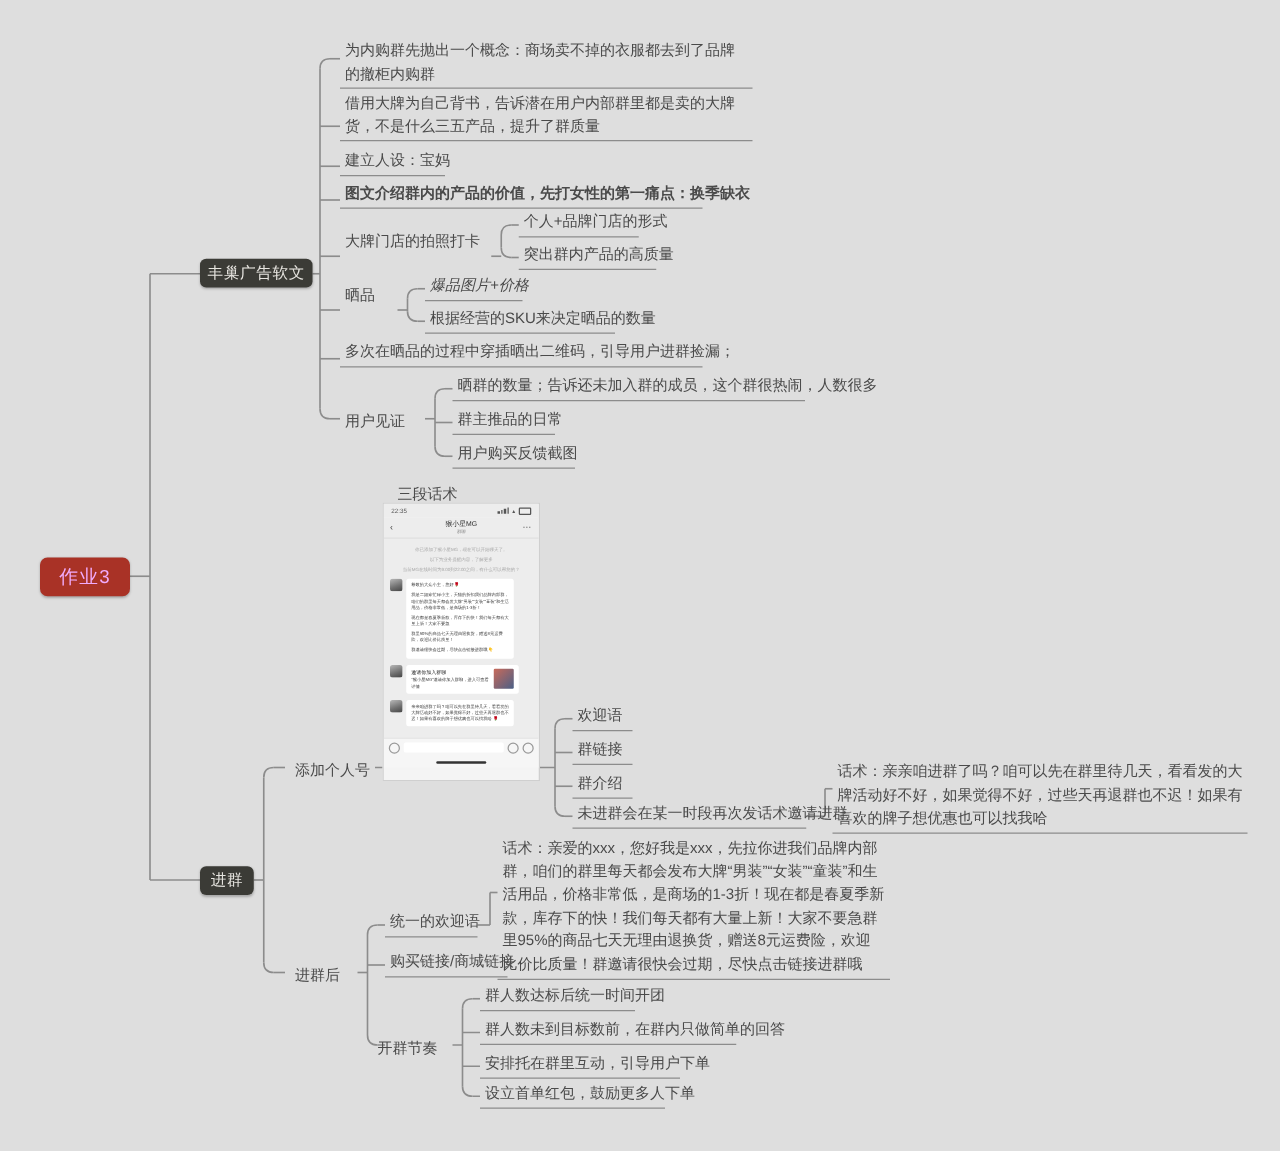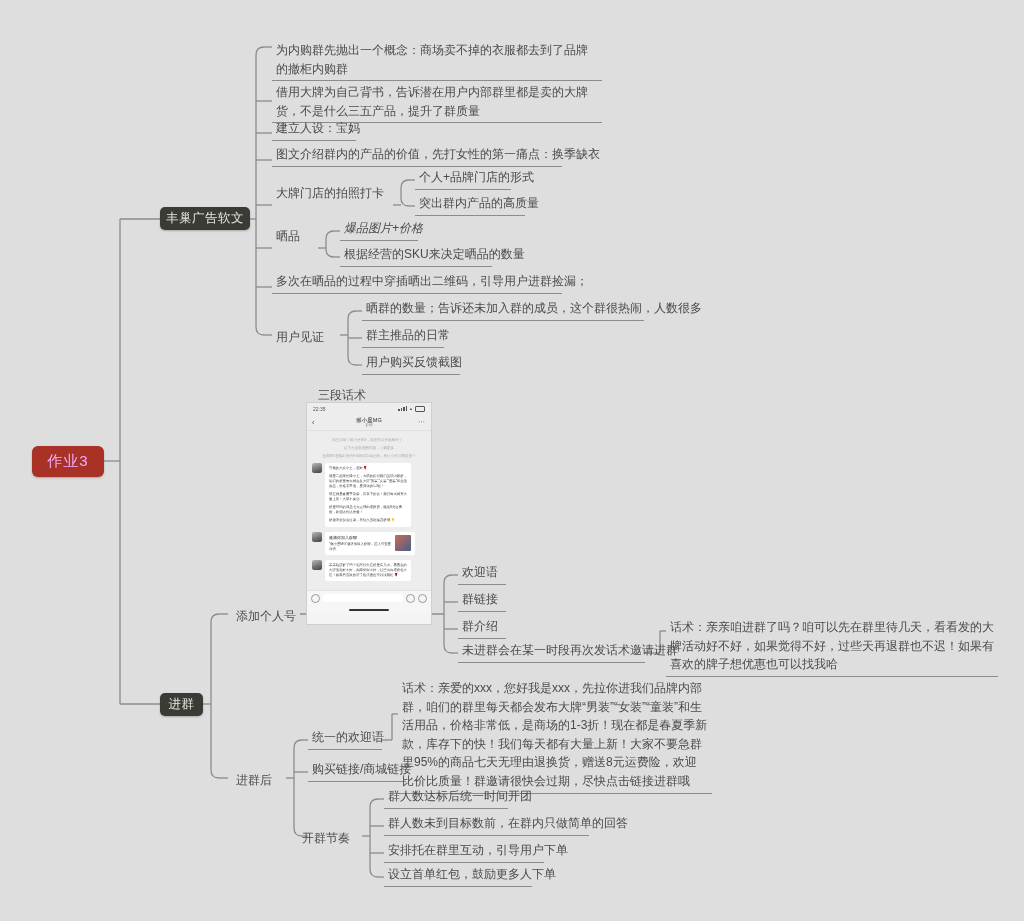--- a/index.html
+++ b/index.html
@@ -37,21 +37,21 @@
 
   
   .leaf{
     color:#4a4a4a;
     font-size:12px;
     line-height:1.55;
     border-bottom:1.2px solid #8c8c8c;
     padding:1px 4px 2px 4px;
     white-space:nowrap;
   }
-  .leaf.wrap{white-space:normal;margin-top:10px;}
+  .leaf.wrap{white-space:normal;}
   .leaf.plain{border-bottom:none;}
 
   .caption{
     color:#4a4a4a;
     font-size:12px;
     white-space:nowrap;
   }
 
   
   .phone{
@@ -209,21 +209,21 @@
   </div>
 
   <div class="node" style="left:272px;top:72px;width:330px;">
     <div class="leaf wrap">借用大牌为自己背书，告诉潜在用户内部群里都是卖的大牌货，不是什么三五产品，提升了群质量</div>
   </div>
 
   <div class="node" style="left:272px;top:118px;width:84px;">
     <div class="leaf">建立人设：宝妈</div>
   </div>
 
-  <div class="node" style="left:272px;top:144px;width:290px;">
+  <div class="node" style="left:272px;top:144px;width:290px;font-weight:bold;">
     <div class="leaf">图文介绍群内的产品的价值，先打女性的第一痛点：换季缺衣</div>
   </div>
 
   <div class="node" style="left:272px;top:183px;width:121px;">
     <div class="leaf plain">大牌门店的拍照打卡</div>
   </div>
   <div class="node" style="left:415px;top:167px;width:96px;">
     <div class="leaf">个人+品牌门店的形式</div>
   </div>
   <div class="node" style="left:415px;top:193px;width:110px;">

